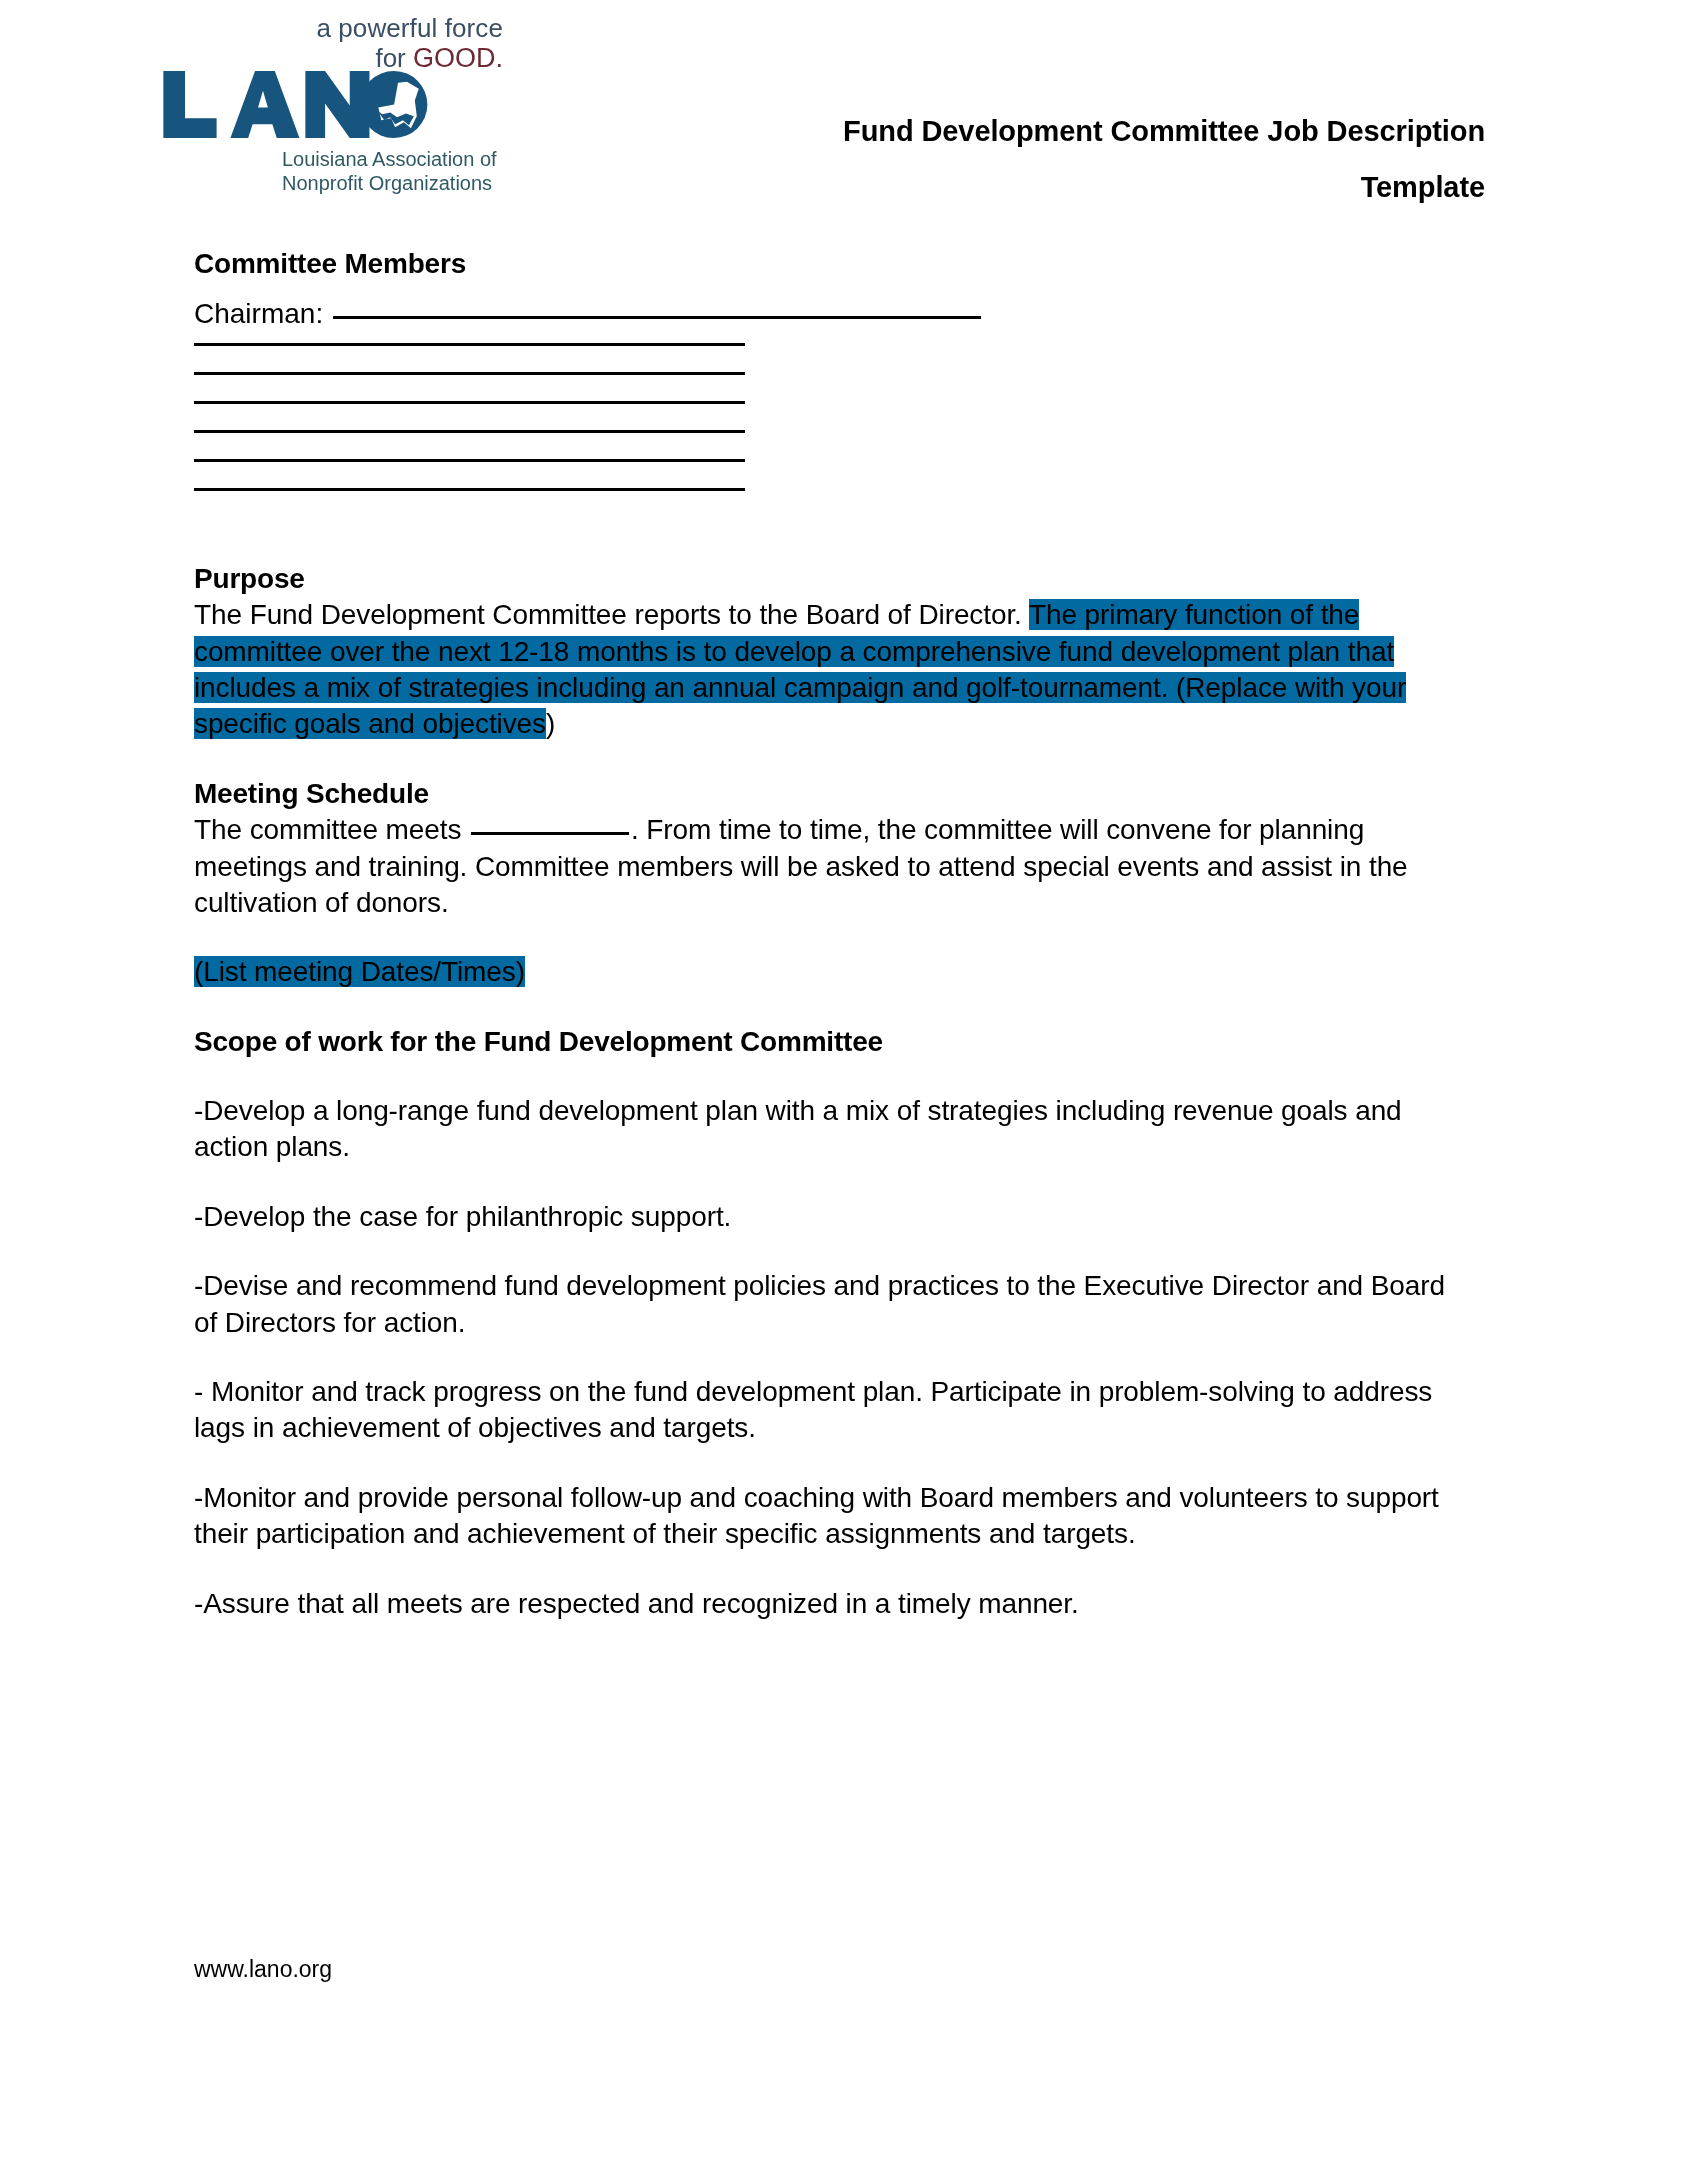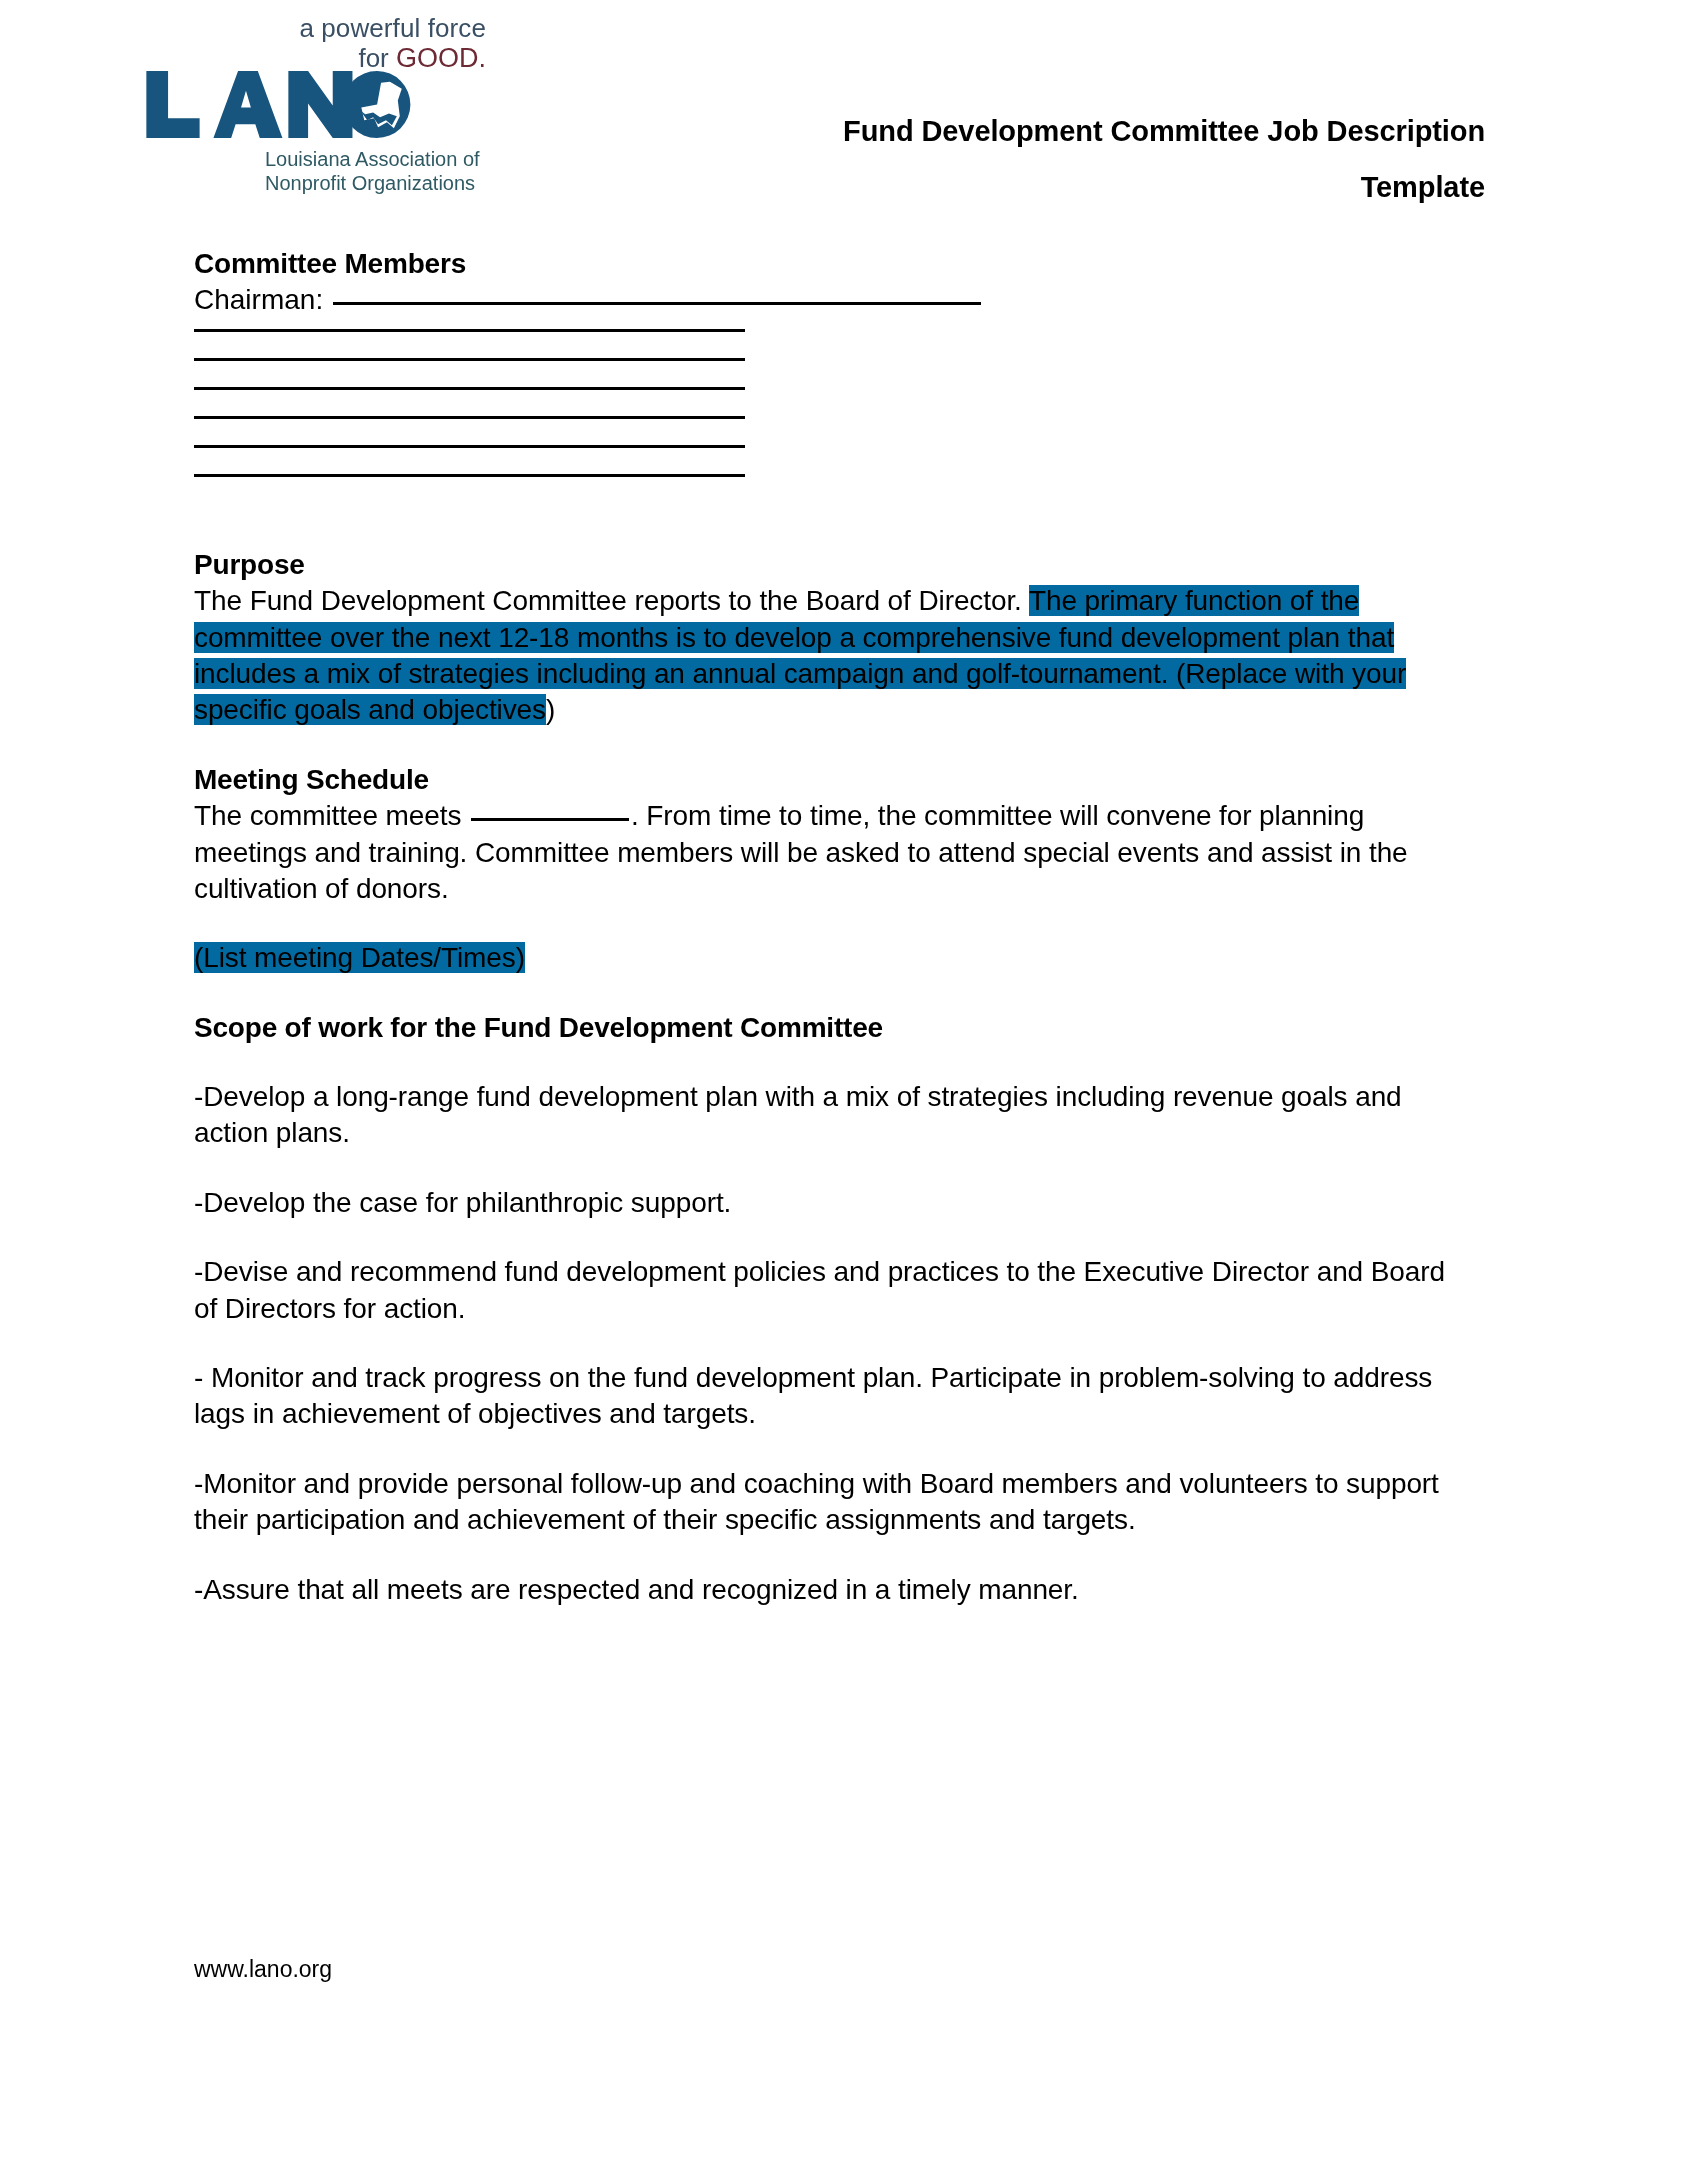--- a/index.html
+++ b/index.html
@@ -27,21 +27,21 @@
   .header {
     position: absolute;
     left: 0;
     top: 0;
     width: 1683px;
     height: 213px;
   }
 
   .logo-block {
     position: absolute;
-    left: 144px;
+    left: 161px;
     top: 8px;
     width: 342px;
     height: 198px;
   }
 
   .logo-tagline {
     position: absolute;
     right: 0px;
     top: 6px;
     text-align: right;
@@ -122,21 +122,21 @@
     font-size: 28px;
     line-height: 1.30;
     letter-spacing: -0.1px;
   }
 
   .hl {
     background-color: #0369a1;
   }
 
   
-  .members-block { margin-top: 0; }
+  .members-block { margin-top: 14px; }
 
   .chairman-row {
     font-size: 28px;
     line-height: 1.30;
     white-space: nowrap;
   }
   .rule {
     display: inline-block;
     border-bottom: 3px solid #000000;
     vertical-align: 4px;

